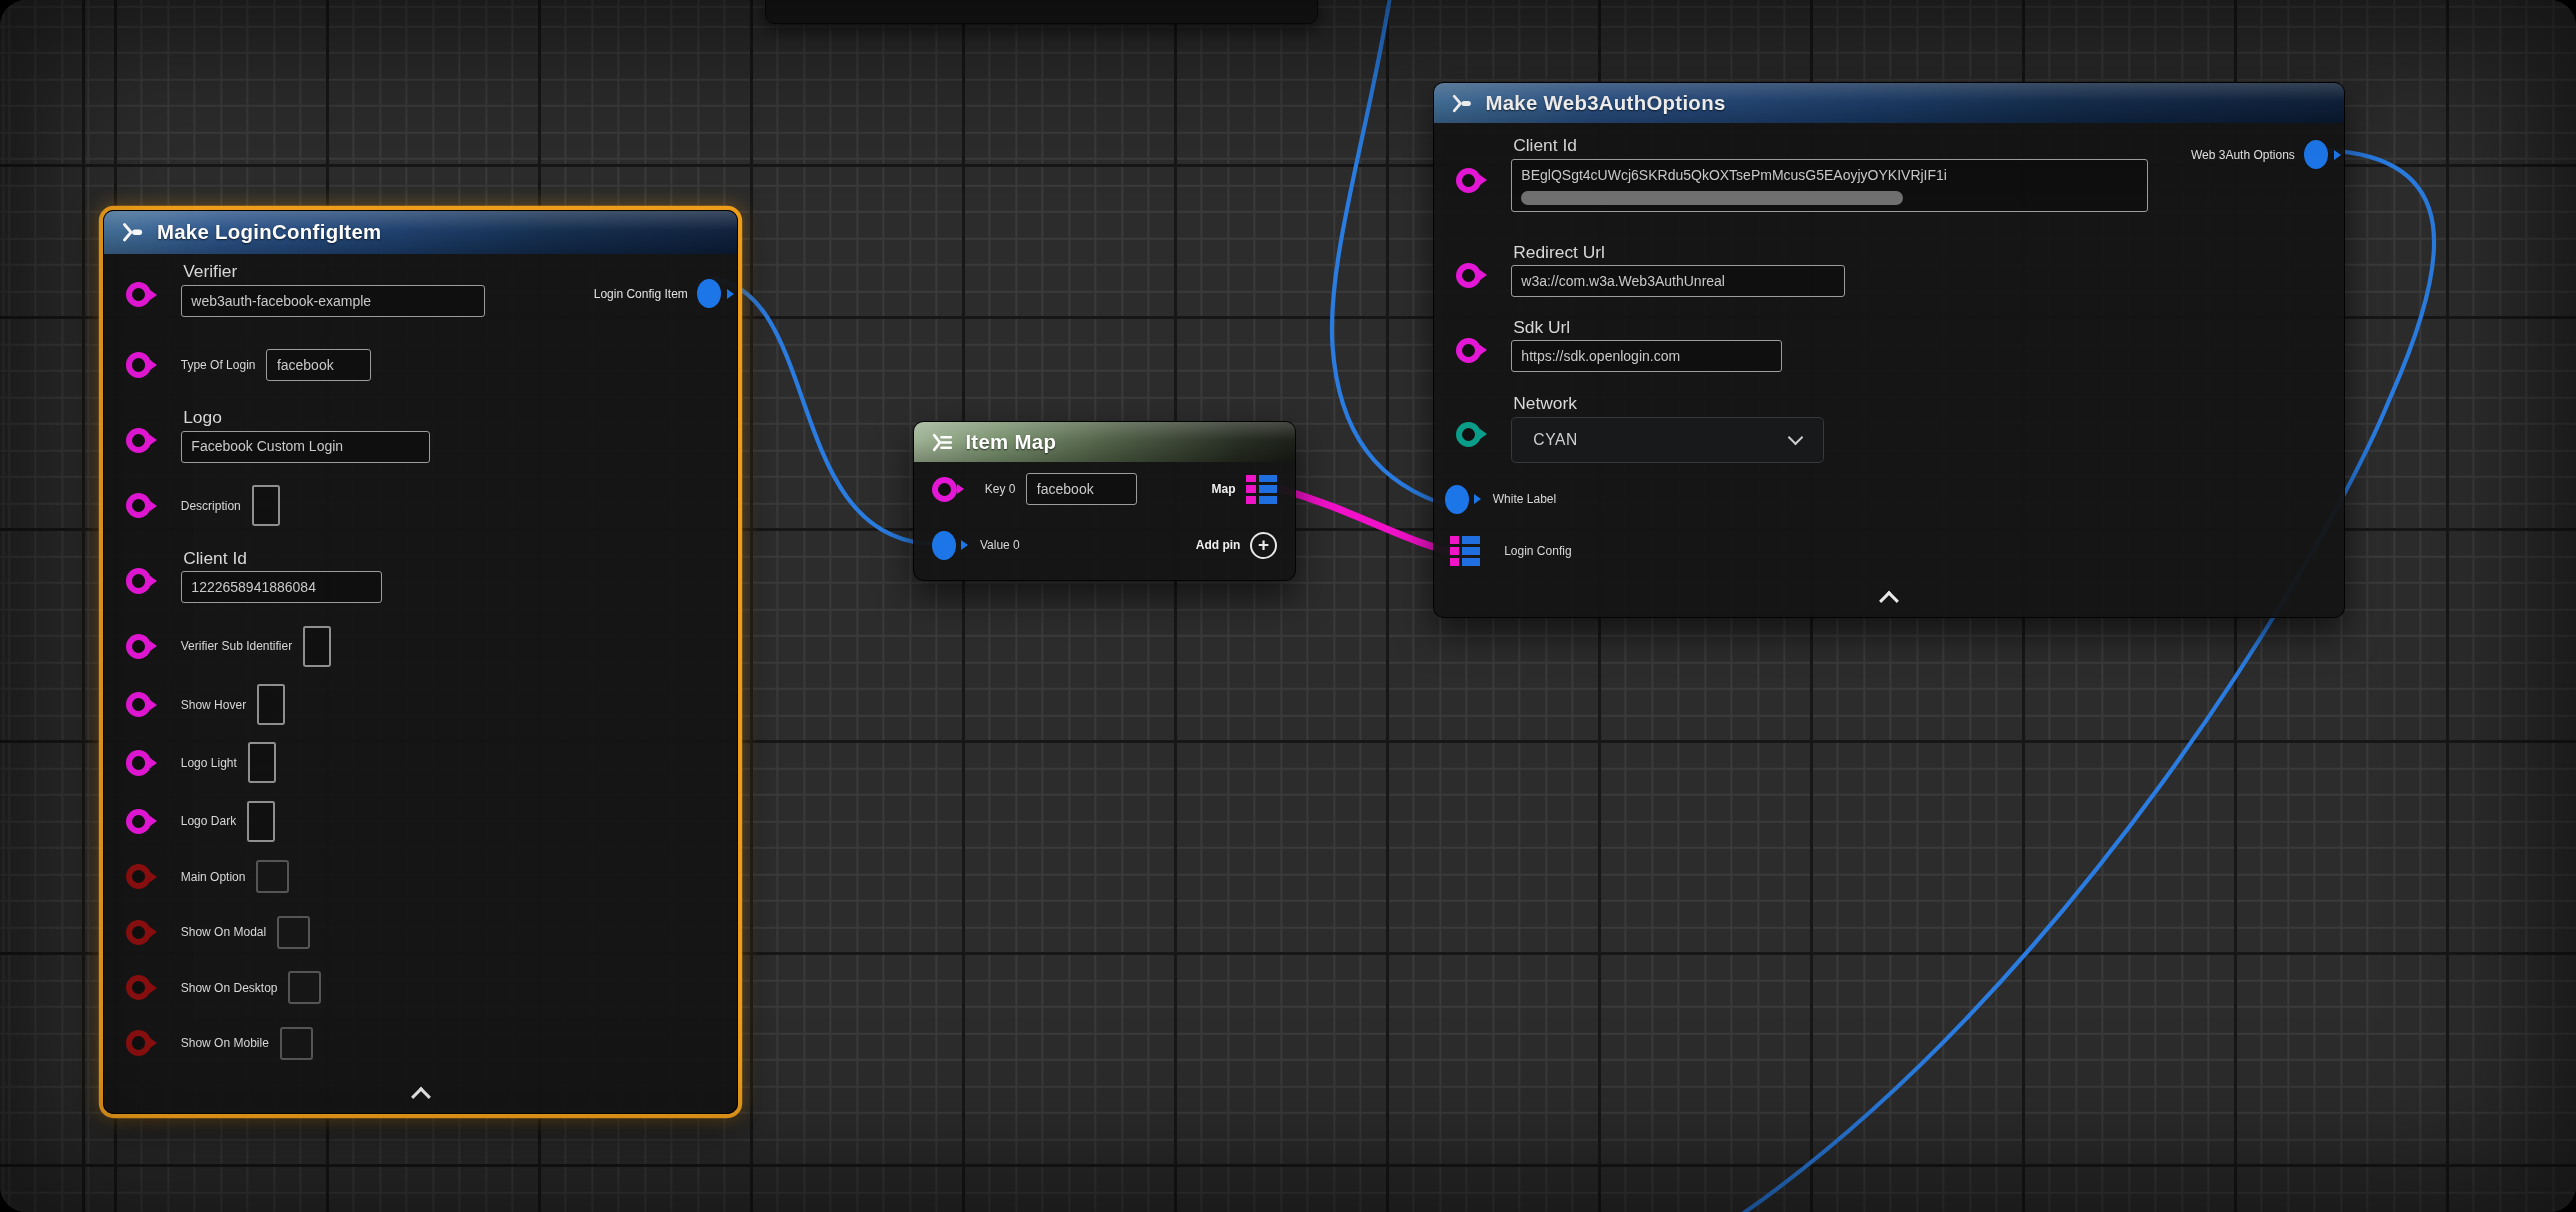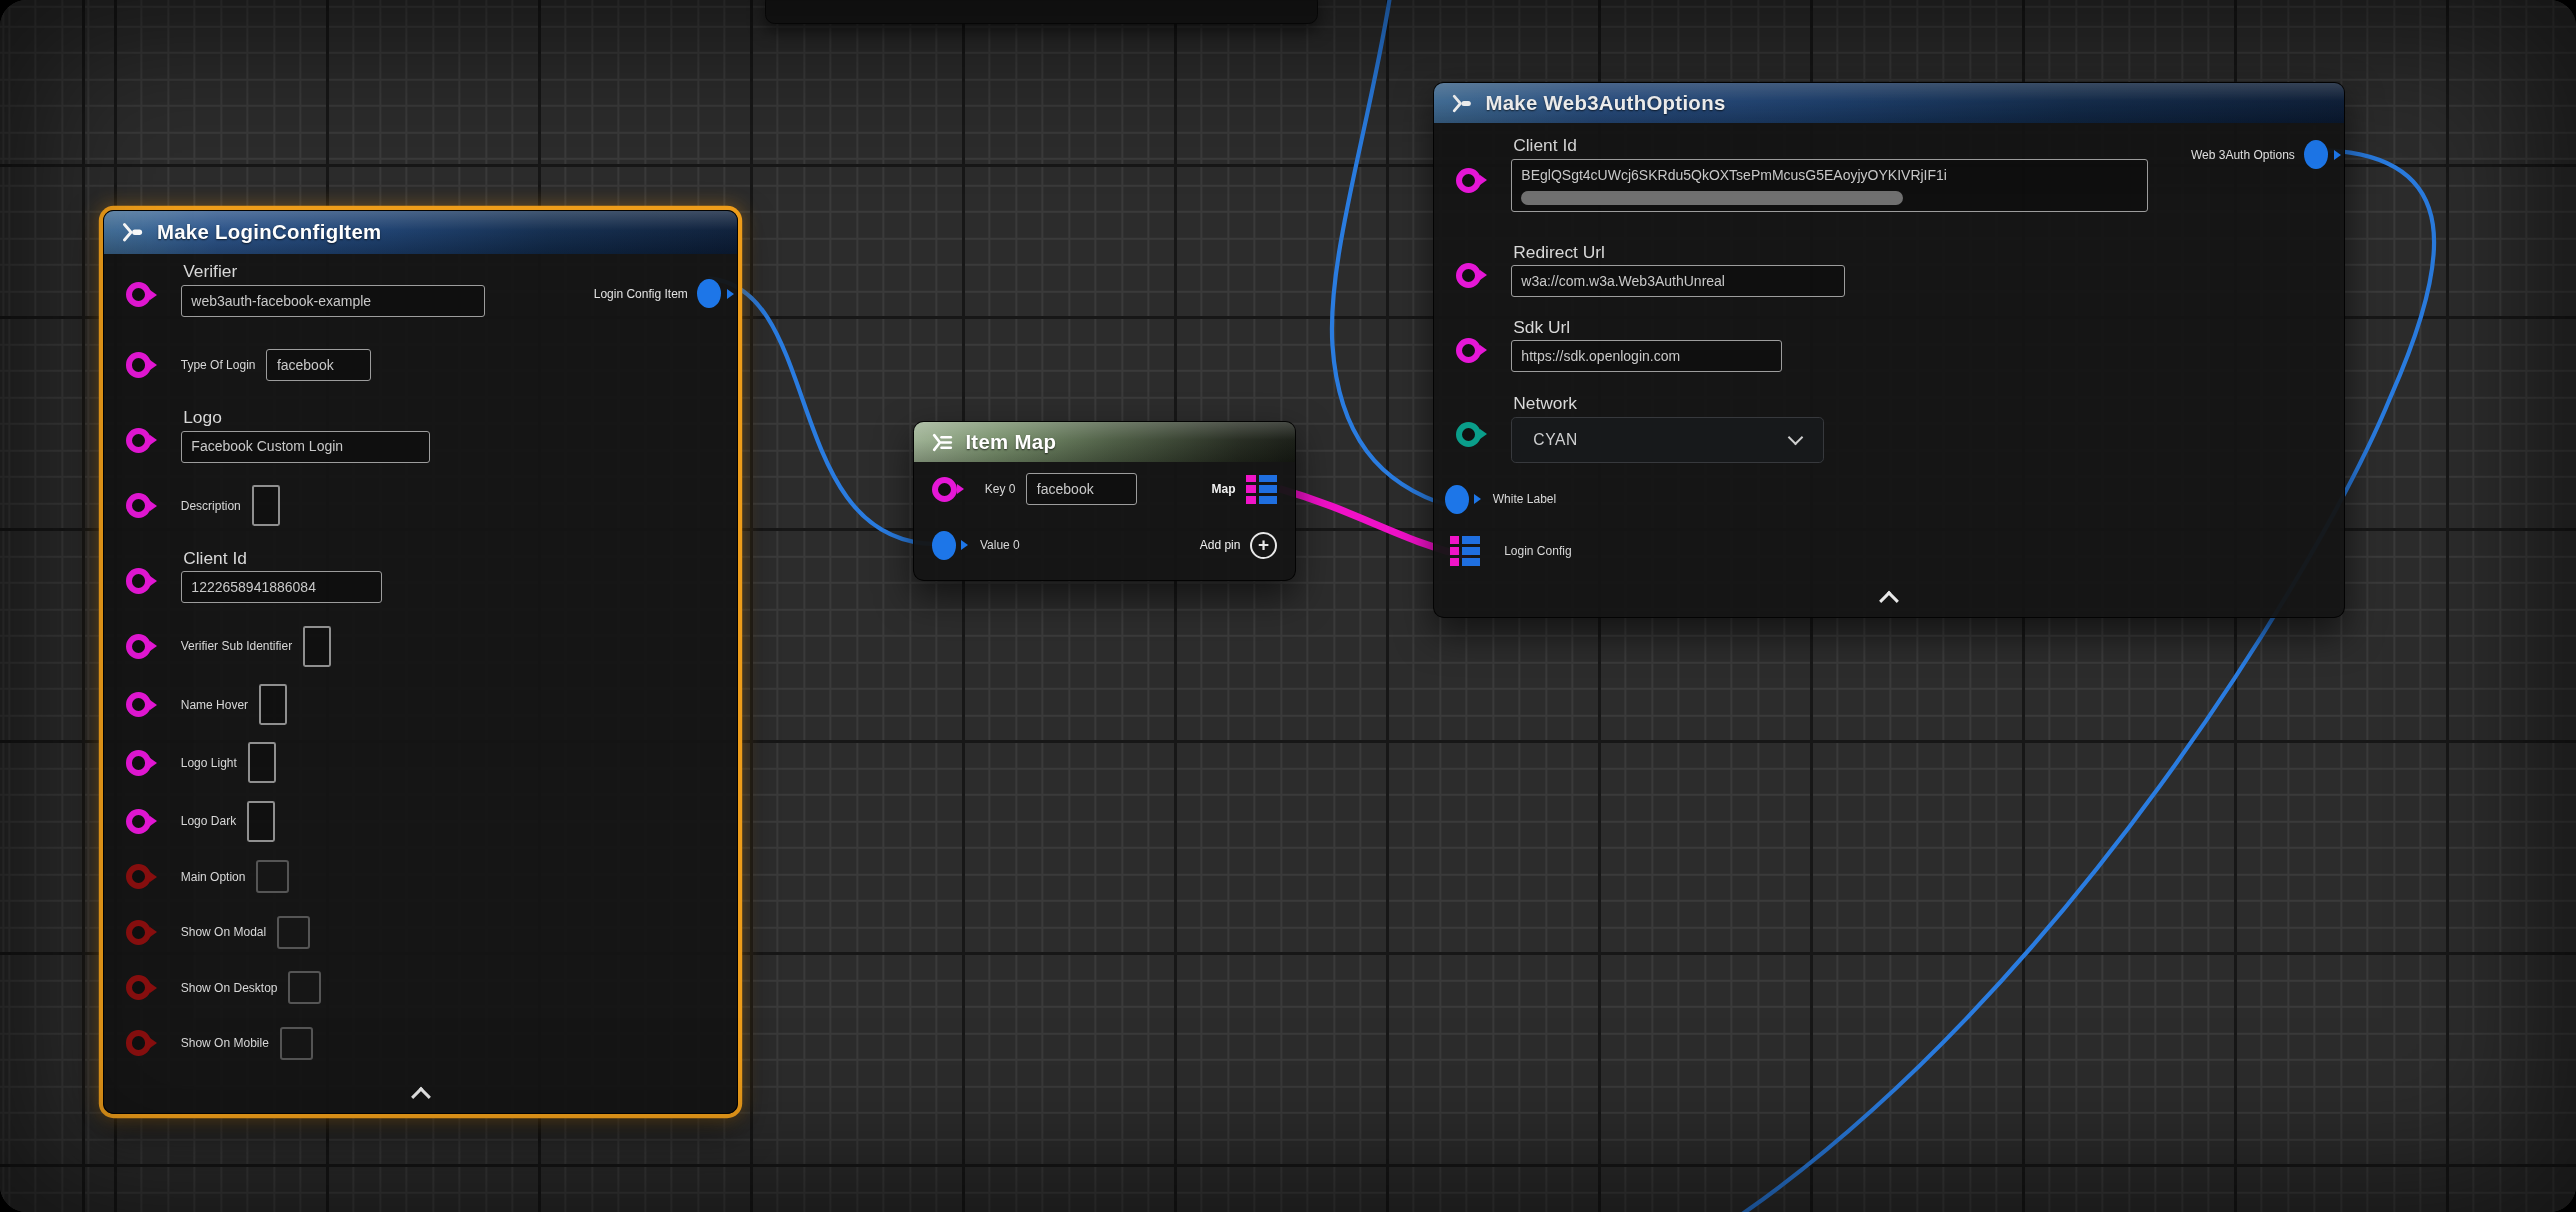--- a/index.html
+++ b/index.html
@@ -164,21 +164,21 @@
       <div class="row h64 mb34">
         <span class="pin p-str"></span>
         <span style="width:8.4px"></span>
         <span class="rlabel">Verifier Sub Identifier</span>
         <div class="mini-box"></div>
       </div>
 
       <div class="row h64 mb34">
         <span class="pin p-str"></span>
         <span style="width:8.4px"></span>
-        <span class="rlabel">Name Hover</span>
+        <span class="rlabel">Show Hover</span>
         <div class="mini-box"></div>
       </div>
 
       <div class="row h64 mb34">
         <span class="pin p-str"></span>
         <span style="width:8.4px"></span>
         <span class="rlabel">Logo Light</span>
         <div class="mini-box"></div>
       </div>
 
@@ -254,21 +254,21 @@
           </div>
         </div>
       </div>
       <div class="row2">
         <div class="grp">
           <span class="pin filled"></span>
           <span style="width:2.4px"></span>
           <span class="rlabel">Value 0</span>
         </div>
         <div class="addpin">
-          <span class="rlabel" style="font-weight:400;color:#f0f0f0">Add pin</span>
+          <span class="rlabel" style="font-weight:700;color:#f0f0f0">Add pin</span>
           <span class="plus-circle">+</span>
         </div>
       </div>
     </div>
   </div>
 
   <div class="node" id="node-w3a">
     <div class="hdr hdr-blue" style="height:40px">
       <svg width="25" height="25" viewBox="0 0 24 24">
         <path d="M4 5 L10 12 L4 19" stroke="#fff" fill="none" stroke-width="2.6" stroke-linecap="round" stroke-linejoin="round"></path>

